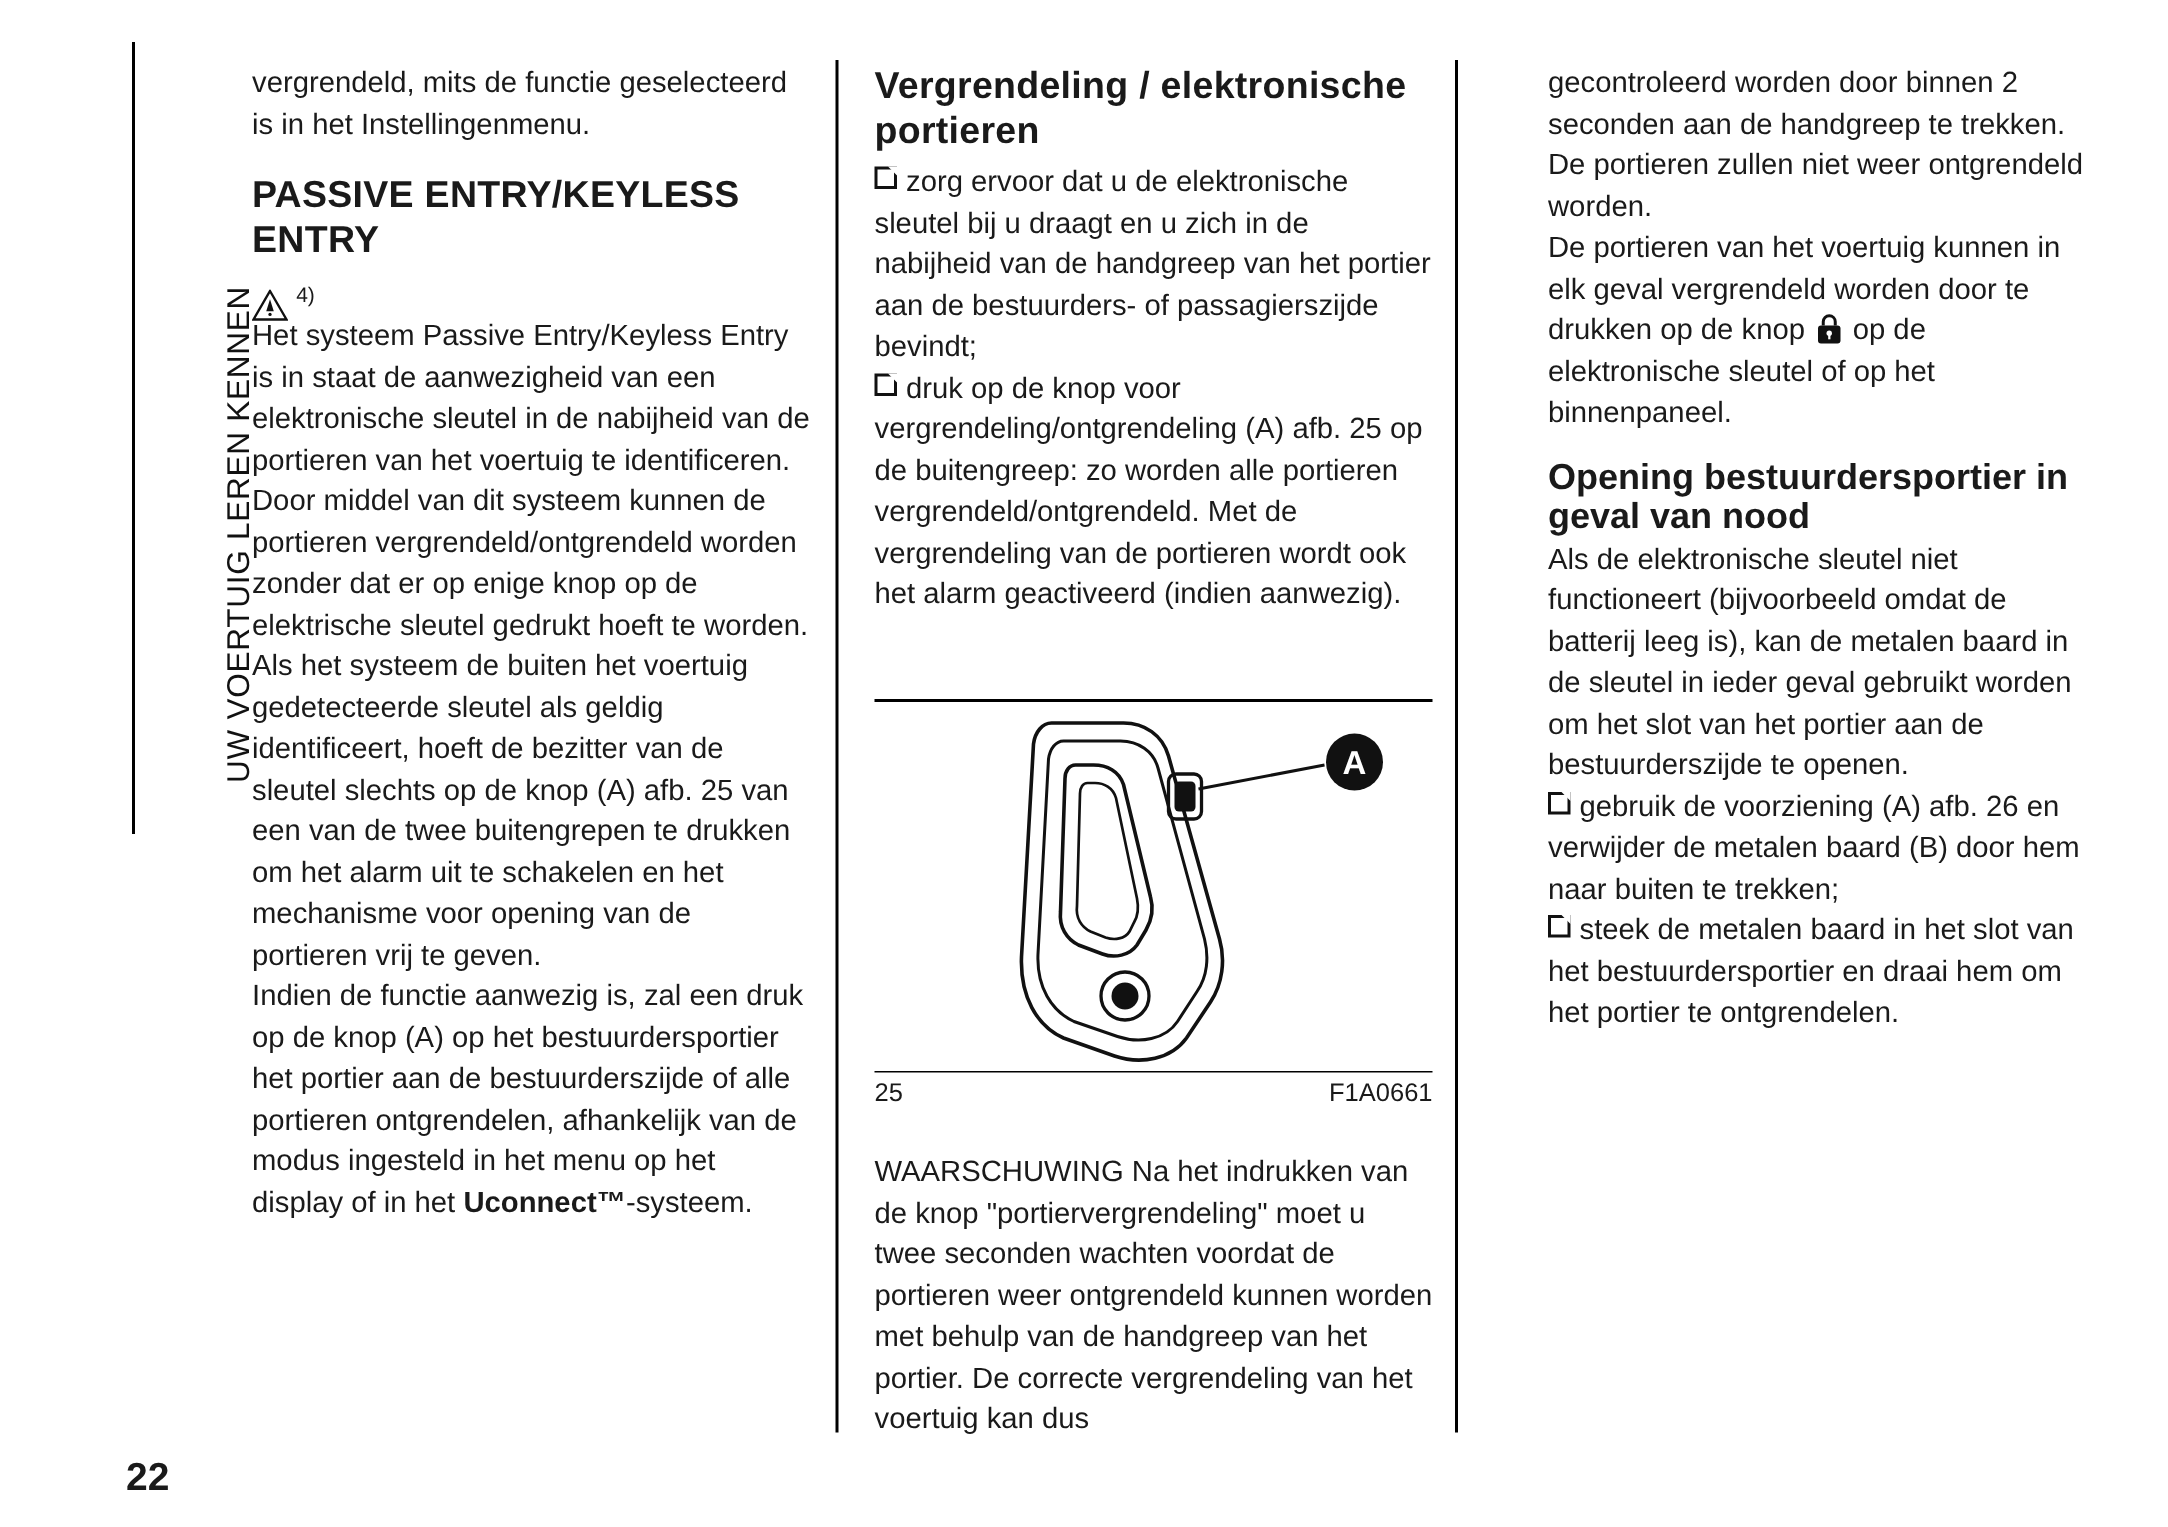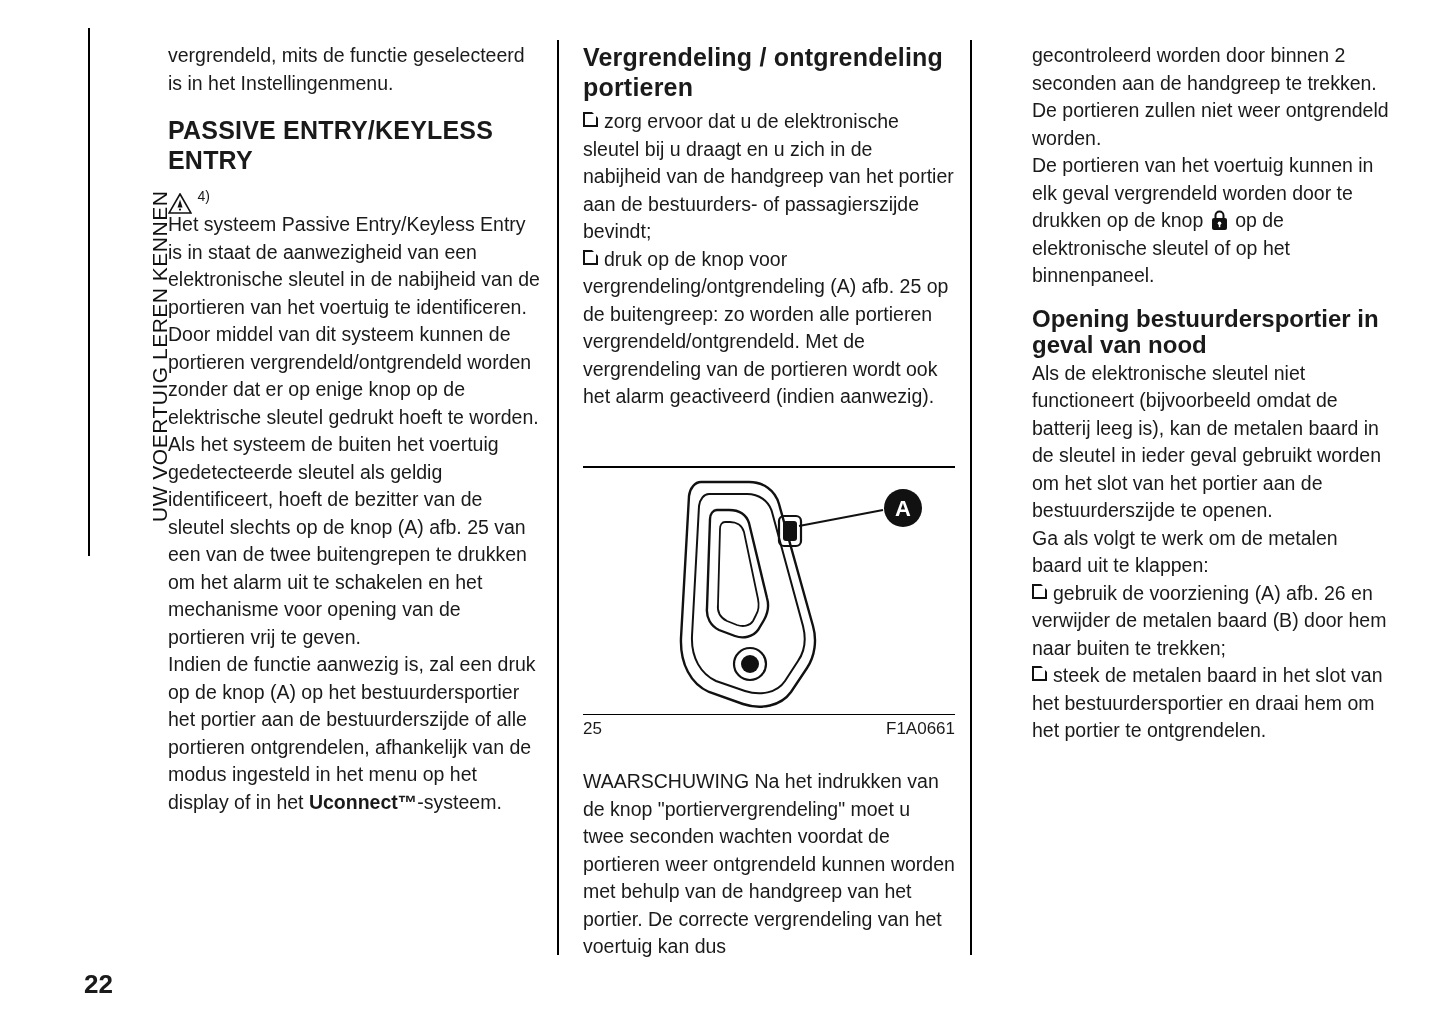--- a/index.html
+++ b/index.html
@@ -210,21 +210,21 @@
       <span class="footnote-mark">4)</span>
     </div>
 
     <p class="para">Het systeem Passive Entry/Keyless Entry is in staat de aanwezigheid van een elektronische sleutel in de nabijheid van de portieren van het voertuig te identificeren.</p>
     <p class="para">Door middel van dit systeem kunnen de portieren vergrendeld/ontgrendeld worden zonder dat er op enige knop op de elektrische sleutel gedrukt hoeft te worden.</p>
     <p class="para">Als het systeem de buiten het voertuig gedetecteerde sleutel als geldig identificeert, hoeft de bezitter van de sleutel slechts op de knop (A) afb. 25 van een van de twee buitengrepen te drukken om het alarm uit te schakelen en het mechanisme voor opening van de portieren vrij te geven.</p>
     <p class="para"><span>Indien de functie aanwezig is, zal een druk op de knop (A) op het bestuurdersportier het portier aan de bestuurderszijde of alle portieren ontgrendelen, afhankelijk van de modus ingesteld in het menu op het display of in het </span><b>Uconnect™</b><span>-systeem.</span></p>
   </div>
 
   <div class="col col-2">
-    <h2 class="sec-title" style="margin-top:0;">Vergrendeling / ontgrendeling portieren</h2>
+    <h2 class="sec-title" style="margin-top:0;">Vergrendeling / elektronische portieren</h2>
     <p class="para bullet-row"><span class="sq"></span><span>zorg ervoor dat u de elektronische sleutel bij u draagt en u zich in de nabijheid van de handgreep van het portier aan de bestuurders- of passagierszijde bevindt;</span></p>
     <p class="para bullet-row"><span class="sq"></span><span>druk op de knop voor vergrendeling/ontgrendeling (A) afb. 25 op de buitengreep: zo worden alle portieren vergrendeld/ontgrendeld. Met de vergrendeling van de portieren wordt ook het alarm geactiveerd (indien aanwezig).</span></p>
   </div>
 
   <div class="figure">
     <div class="fig-top-rule"></div>
     <div class="fig-body">
       <svg width="372" height="246" viewBox="0 0 372 246">
 
         <path d="M118 14
@@ -299,21 +299,20 @@
     <p class="para gap"><span>De portieren van het voertuig kunnen in elk geval vergrendeld worden door te drukken op de knop </span><span class="lock-icon"><svg width="17" height="21" viewBox="0 0 17 21">
             <rect x="1" y="8" width="15" height="12" rx="2" fill="#111"></rect>
             <path d="M4.5 8 V5.5 C4.5 3.2 6.3 1.5 8.5 1.5 C10.7 1.5 12.5 3.2 12.5 5.5 V8" fill="none" stroke="#111" stroke-width="2"></path>
             <circle cx="8.5" cy="13.2" r="1.8" fill="#fff"></circle>
             <rect x="7.8" y="13.2" width="1.5" height="4" fill="#fff"></rect>
           </svg></span><span> op de elektronische sleutel of op het binnenpaneel.</span></p>
 
     <h3 class="sub-title">Opening bestuurdersportier in geval van nood</h3>
 
     <p class="para">Als de elektronische sleutel niet functioneert (bijvoorbeeld omdat de batterij leeg is), kan de metalen baard in de sleutel in ieder geval gebruikt worden om het slot van het portier aan de bestuurderszijde te openen.</p>
-    <p class="para">Ga als volgt te werk om de metalen baard uit te klappen:</p>
 
     <p class="para bullet-row"><span class="sq"></span><span>gebruik de voorziening (A) afb. 26 en verwijder de metalen baard (B) door hem naar buiten te trekken;</span></p>
     <p class="para bullet-row"><span class="sq"></span><span>steek de metalen baard in het slot van het bestuurdersportier en draai hem om het portier te ontgrendelen.</span></p>
   </div>
 
   <div class="page-number">22</div>
 
 </div>
 
 </body></html>

